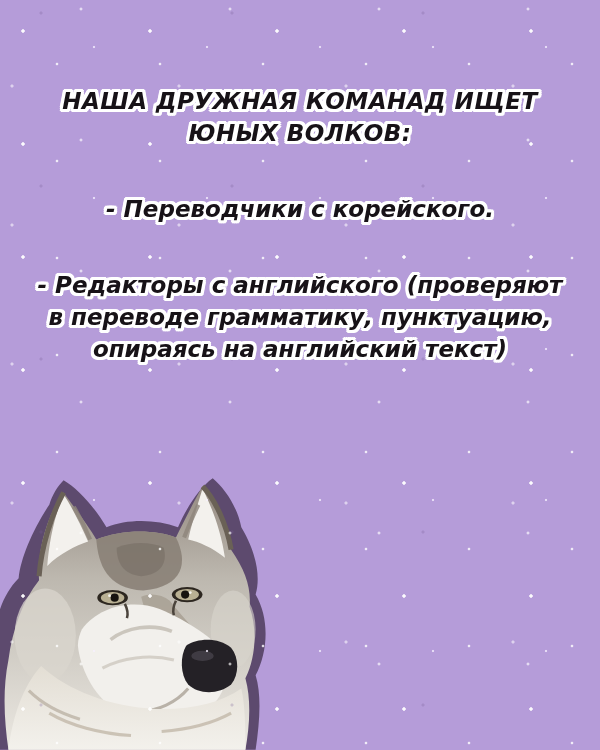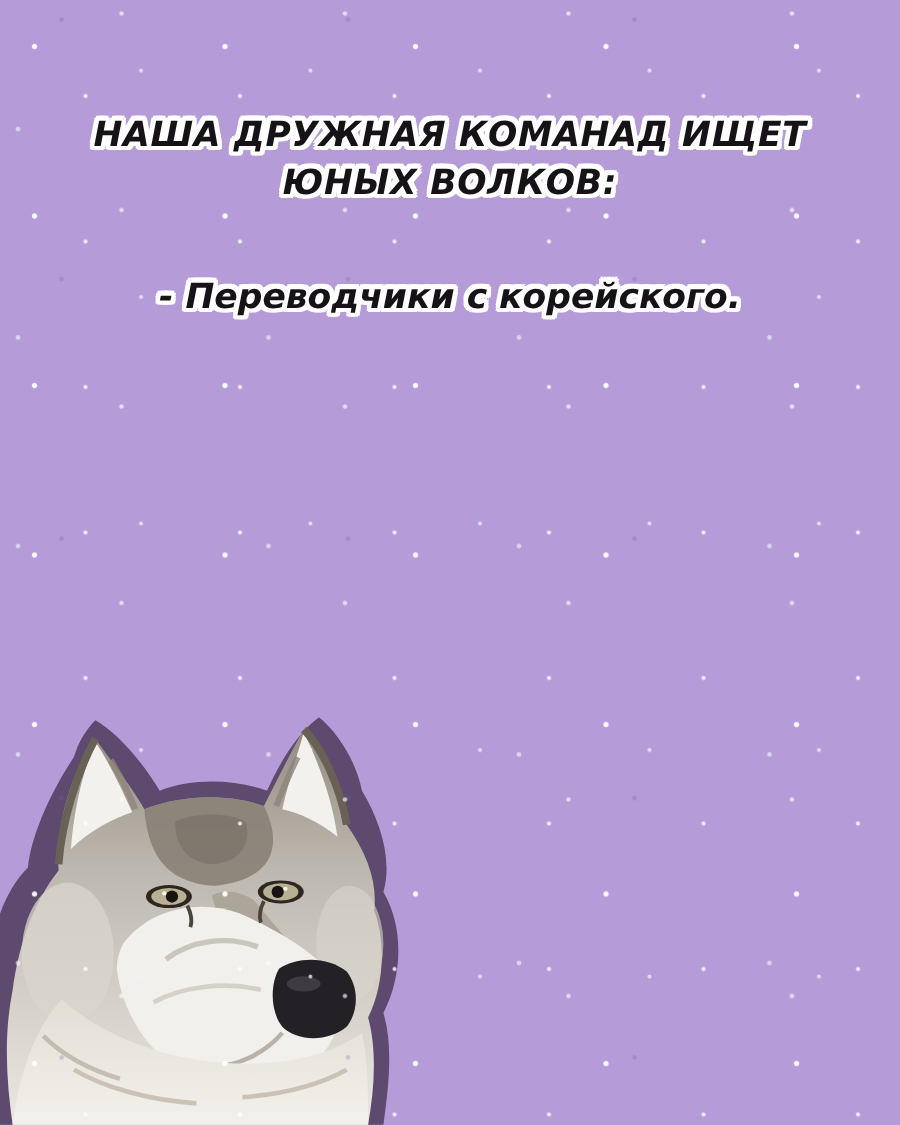--- a/index.html
+++ b/index.html
@@ -34,21 +34,21 @@
     color:#171217;
     font-weight:bold;font-style:italic;
     white-space:pre-line;
     text-shadow:
       3px 0 0 #fff,-3px 0 0 #fff,0 3px 0 #fff,0 -3px 0 #fff,
       2px 2px 0 #fff,-2px 2px 0 #fff,2px -2px 0 #fff,-2px -2px 0 #fff,
       3px 2px 0 #fff,-3px 2px 0 #fff,3px -2px 0 #fff,-3px -2px 0 #fff,
       2px 3px 0 #fff,-2px 3px 0 #fff,2px -3px 0 #fff,-2px -3px 0 #fff;
   }
   .title{
-    margin:0 0 44px 0;
+    margin:11px 0 44px 0;
     font-size:23px;line-height:32px;letter-spacing:.5px;
   }
   .item{
     margin:0 0 44px 0;
     font-size:23px;line-height:32px;
   }
   .item:last-child{margin-bottom:0;}
 
   .wolf{
     position:absolute;left:-12px;bottom:0;z-index:1;
@@ -139,15 +139,18 @@
       <path d="M40,210 C52,222 70,232 90,238" stroke="#b5ab9c" stroke-width="3" fill="none" opacity="0.7"></path>
     </svg>
   </div>
 
   <div class="speckles"></div>
 
   <div class="text-stack">
     <h1 class="title outlined">НАША ДРУЖНАЯ КОМАНАД ИЩЕТ
 ЮНЫХ ВОЛКОВ:</h1>
     <p class="item outlined">- Переводчики с корейского.</p>
+    <p class="item outlined">- Редакторы с английского (проверяют
+в переводе грамматику, пунктуацию,
+опираясь на английский текст)</p>
   </div>
 
 </div>
 
 </body></html>

